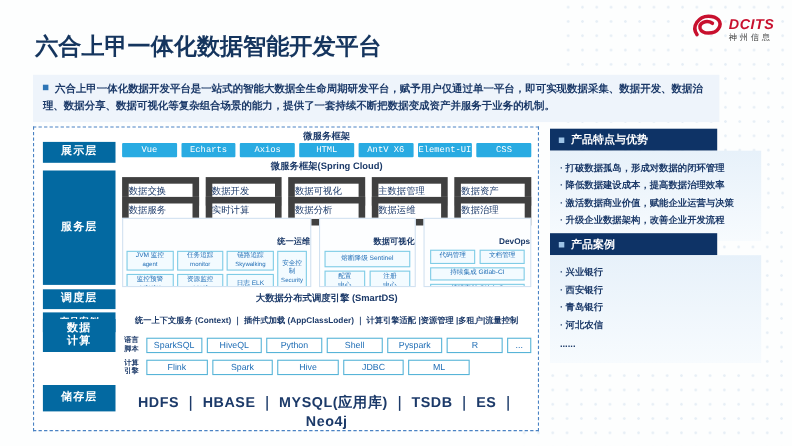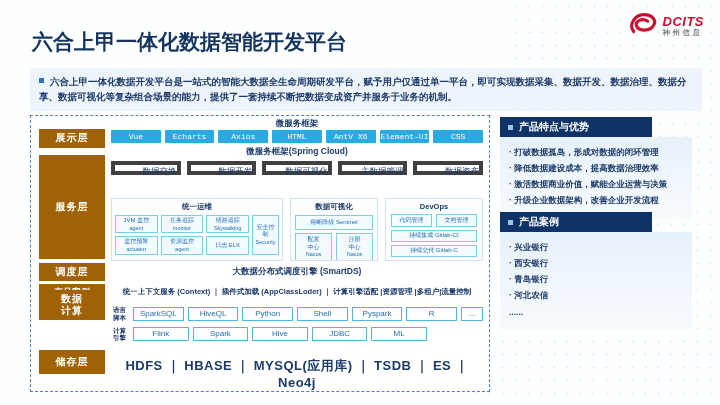--- a/index.html
+++ b/index.html
@@ -11,48 +11,48 @@
   .dots-bottom { right:0; bottom:0; width:250px; height:200px; }
 
   
   .logo { position:absolute; top:10px; right:16px; display:flex; align-items:center; gap:4px; }
   .logo-text { display:flex; flex-direction:column; line-height:1.05; }
   .logo-brand { color:#c8102e; font-weight:bold; font-size:13px; font-style:italic; letter-spacing:.5px; }
   .logo-sub { color:#3a3a3a; font-size:7.5px; letter-spacing:2.5px; margin-top:1px; }
 
   
   .page-title { position:absolute; left:32px; top:28px; font-size:21px; font-weight:bold; color:#15355e; }
-  .desc { position:absolute; left:30px; top:68px; width:672px; background:#eef4fb; padding:6px 9px 7px 9px; font-size:9.5px; line-height:1.6; color:#1c3a69; font-weight:bold; }
+  .desc { position:absolute; left:30px; top:68px; width:624px; background:#eef4fb; padding:6px 9px 7px 9px; font-size:9.5px; line-height:1.6; color:#1c3a69; font-weight:bold; }
   .desc-bullet { display:inline-block; width:5px; height:5px; background:#2e75b6; margin-right:6px; vertical-align:2px; }
 
   
   .arch { position:absolute; left:30px; top:115px; width:460px; height:277px; border:1px dashed #4a82c3; background:#fff; }
-  .layer-label { position:absolute; left:8px; width:66px; background:#a16207; color:#fff; font-weight:bold; font-size:10px; display:flex; align-items:center; justify-content:center; text-align:center; white-space:pre-line; line-height:1.25; letter-spacing:1px; }
+  .layer-label { position:absolute; left:8px; width:66px; background:#0369a1; color:#fff; font-weight:bold; font-size:10px; display:flex; align-items:center; justify-content:center; text-align:center; white-space:pre-line; line-height:1.25; letter-spacing:1px; }
   .lab-display { top:13px; height:19px; }
   .lab-service { top:39px; height:104px; }
   .lab-sched   { top:147px; height:18px; }
   .lab-mid     { top:168px; height:18px; font-size:9px; letter-spacing:0; }
   .lab-compute { top:174px; height:30px; }
   .lab-storage { top:234px; height:24px;font-family:Liberation Serif, serif; }
 
   .c-row { position:absolute; left:80px; width:372px; }
   .hdr-line { text-align:center; font-size:8.5px; color:#1c3a69; font-weight:bold; }
   .hdr-frontend { top:2px; }
   .hdr-spring { top:30px; }
 
   .chips-row { top:14px; display:flex; gap:4px; }
   .chip { flex:1; background:#29abe2; color:#fff; font-size:8px; height:13px; line-height:13px; text-align:center; border-radius:1px; white-space:nowrap; overflow:hidden;font-family:Liberation Mono, monospace; }
 
   .mod-row { display:flex; gap:6px; }
   .mod-row1 { top:45px; } .mod-row2 { top:63px; }
-  .mod-box { flex:1; border:4px solid #404040; background:#fff; color:#1c3a69; font-size:8.5px; height:14px; line-height:12.5px; text-align:right; white-space:nowrap; }
+  .mod-box { flex:1; border:6px solid #404040; background:#fff; color:#1c3a69; font-size:8.5px; height:26px; line-height:12.5px; text-align:left; white-space:nowrap; }
 
   .panels { top:82px; height:63px; display:flex; gap:7px; }
   .panel { border:1px solid #d2e2f1; background:#fdfeff; overflow:hidden; }
-  .panel-title { text-align:center; font-size:7.5px; font-weight:bold; color:#1c3a69; margin-top:3px; }
+  .panel-title { text-align:right; font-size:7.5px; font-weight:bold; color:#1c3a69; margin-top:16px; }
   .panel-ops { width:172px; }
   .ops-body { display:flex; gap:3px; margin:3px; }
   .ops-grid { flex:1; display:grid; grid-template-columns:repeat(3,1fr); gap:3px; }
   .sbox { border:1px solid #7fcce6; background:#f3fbff; color:#1f6db5; text-align:center; font-size:6px; line-height:1.25; white-space:pre-line; display:flex; flex-direction:column; align-items:center; justify-content:center; padding:1px; }
   .sbox .bx-t { font-size:6px; white-space:pre-line; }
   .sbox .bx-s { font-size:5.5px; white-space:pre-line; }
   .sbox-tall { width:27px; }
   .panel-auto { width:88px; }
   .auto-wide { margin:3px 4px 0 4px; height:15px; }
   .auto-row { display:flex; gap:4px; margin:3px 4px; }
@@ -132,20 +132,27 @@
 
   <div class="c-row hdr-line hdr-spring">微服务框架(Spring Cloud)</div>
 
   <div class="c-row mod-row mod-row1">
       <div class="mod-box">数据交换</div>
       <div class="mod-box">数据开发</div>
       <div class="mod-box">数据可视化</div>
       <div class="mod-box">主数据管理</div>
       <div class="mod-box">数据资产</div>
     </div>
+  <div class="c-row mod-row mod-row2">
+      <div class="mod-box">数据服务</div>
+      <div class="mod-box">实时计算</div>
+      <div class="mod-box">数据分析</div>
+      <div class="mod-box">数据运维</div>
+      <div class="mod-box">数据治理</div>
+    </div>
 
   <div class="c-row panels">
     <div class="panel panel-ops">
       <div class="panel-title">统一运维</div>
       <div class="ops-body">
         <div class="ops-grid">
             <div class="sbox"><div class="bx-t">JVM 监控</div><div class="bx-s">agent</div></div>
             <div class="sbox"><div class="bx-t">任务追踪</div><div class="bx-s">monitor</div></div>
             <div class="sbox"><div class="bx-t">链路追踪</div><div class="bx-s">Skywalking</div></div>
             <div class="sbox"><div class="bx-t">监控预警</div><div class="bx-s">actuator</div></div>

